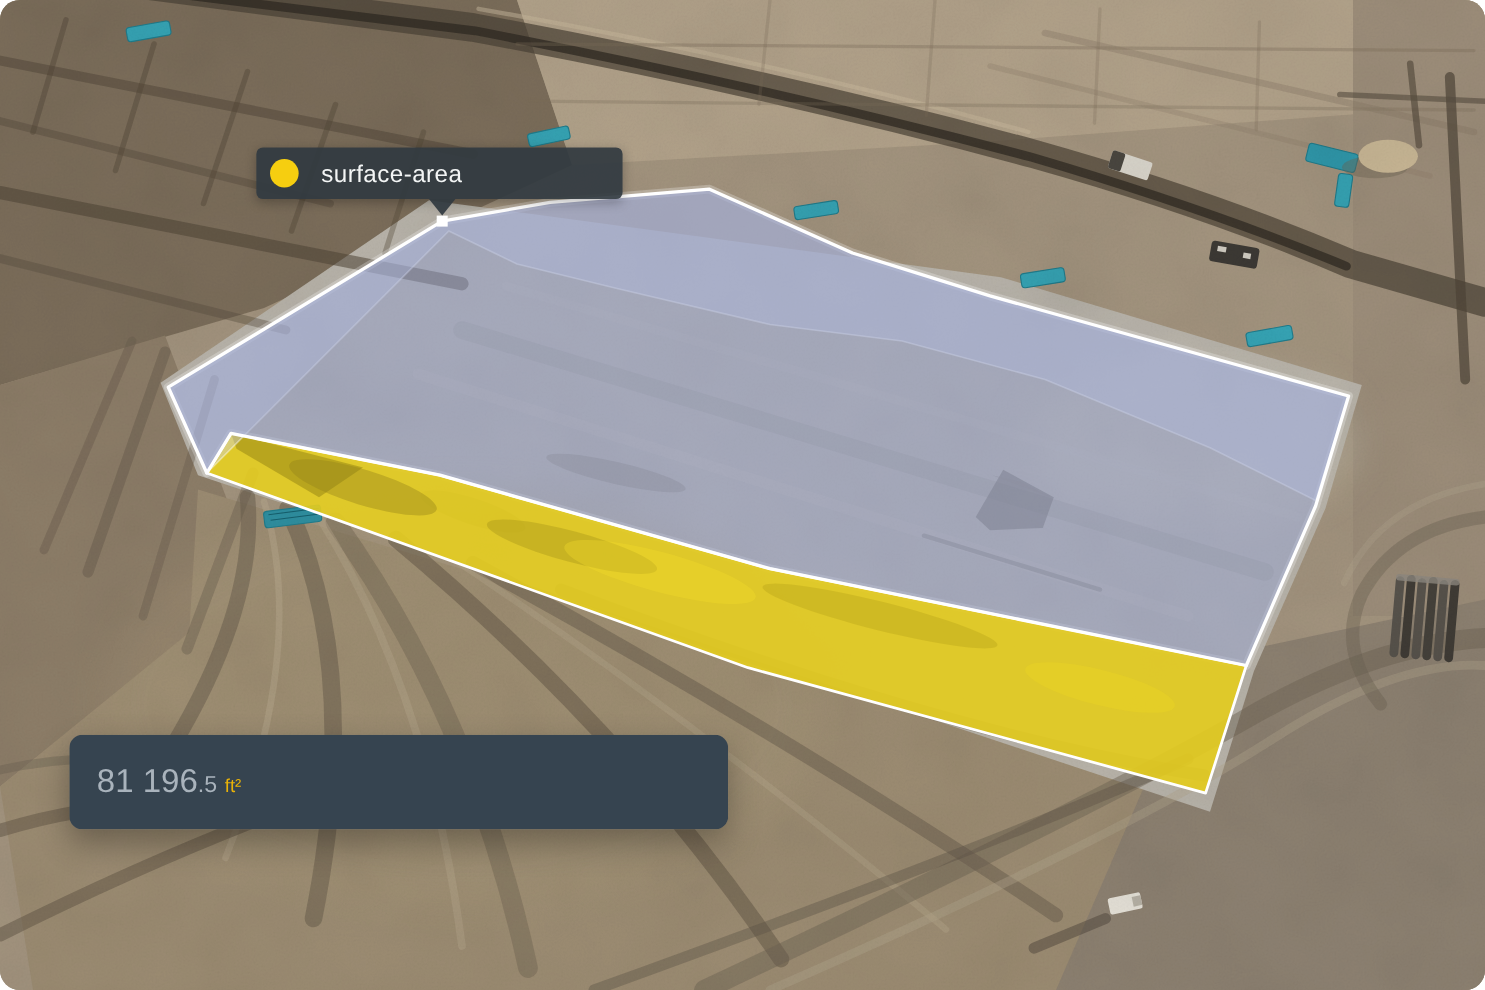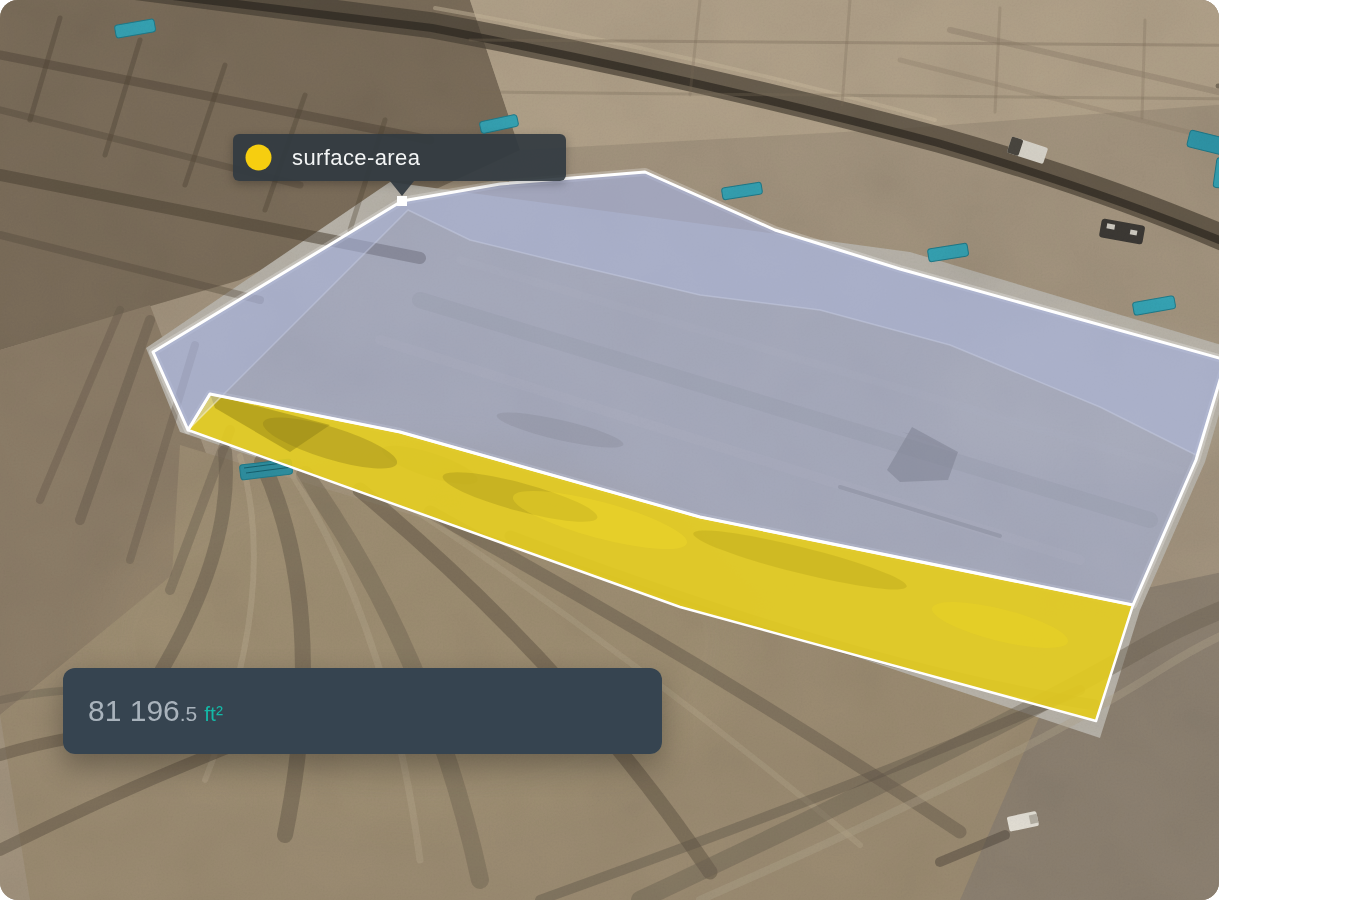--- a/index.html
+++ b/index.html
@@ -1,17 +1,17 @@
 <!DOCTYPE html>
 <html><head>
 <meta charset="utf-8">
 <style>
   html,body{margin:0;padding:0;background:#ffffff;}
   #app{
-    position:relative;width:1219px;height:900px;border-radius:18px;overflow:hidden;
+    position:relative;width:1350px;height:900px;border-radius:18px;overflow:hidden;
     font-family:"Liberation Sans",sans-serif;background:#a3947e;
   }
   svg.bg{position:absolute;left:0;top:0;display:block;}
 
   
   .tooltip{
     position:absolute;left:233px;top:134px;width:333px;height:47px;
     background:rgba(49,58,64,.92);border-radius:6px;
     display:flex;align-items:center;box-shadow:0 3px 10px rgba(0,0,0,.25);
     cursor:pointer;
@@ -28,21 +28,21 @@
   .panel{
     position:absolute;left:63px;top:668px;width:599px;border-radius:12px;overflow:hidden;
     box-shadow:0 12px 30px rgba(0,0,0,.30);
   }
   .panel-header{height:83px;background:#263440;display:flex;align-items:center;padding:0 24px;}
   .panel-header .ttl{margin-left:26px;font-size:28px;color:#eef1f3;letter-spacing:.4px;}
   .panel-body{height:86px;background:#364450;display:flex;align-items:center;padding:0 25px;}
   .value{line-height:1;}
   .v-main{font-size:30px;color:#a9b3bc;}
   .v-frac{font-size:21px;color:#a9b3bc;}
-  .v-unit{font-size:21px;color:#14b8a6;margin-left:7px;}
+  .v-unit{font-size:17px;color:#eab308;margin-left:7px;}
 </style>
 </head>
 <body>
 
 <div id="app">
 
   <svg class="bg" width="1350" height="900" viewBox="0 0 1350 900">
     <defs>
       <filter id="fBlur18">
           <feGaussianBlur stdDeviation="18"></feGaussianBlur>

